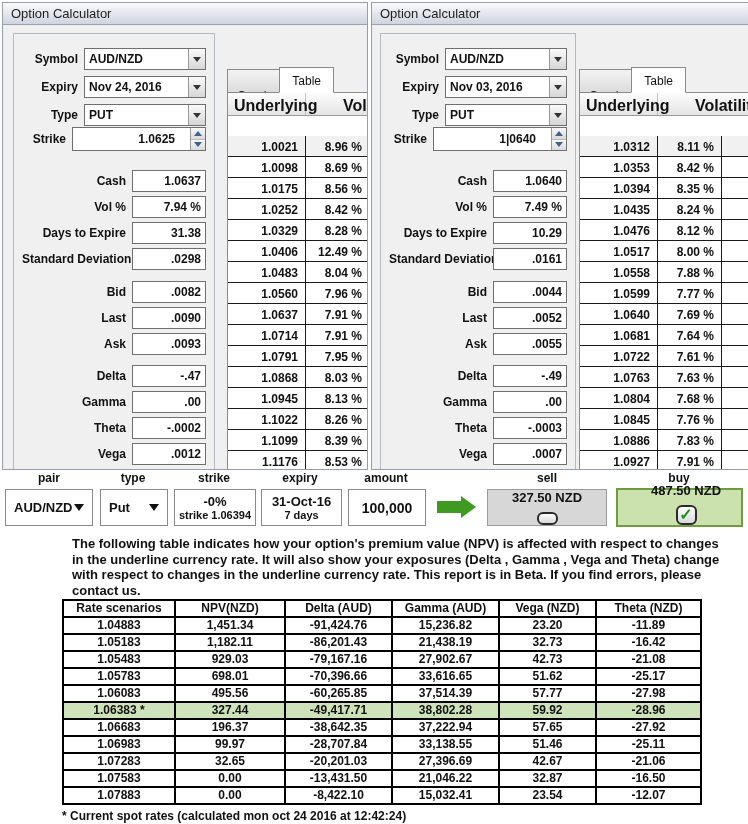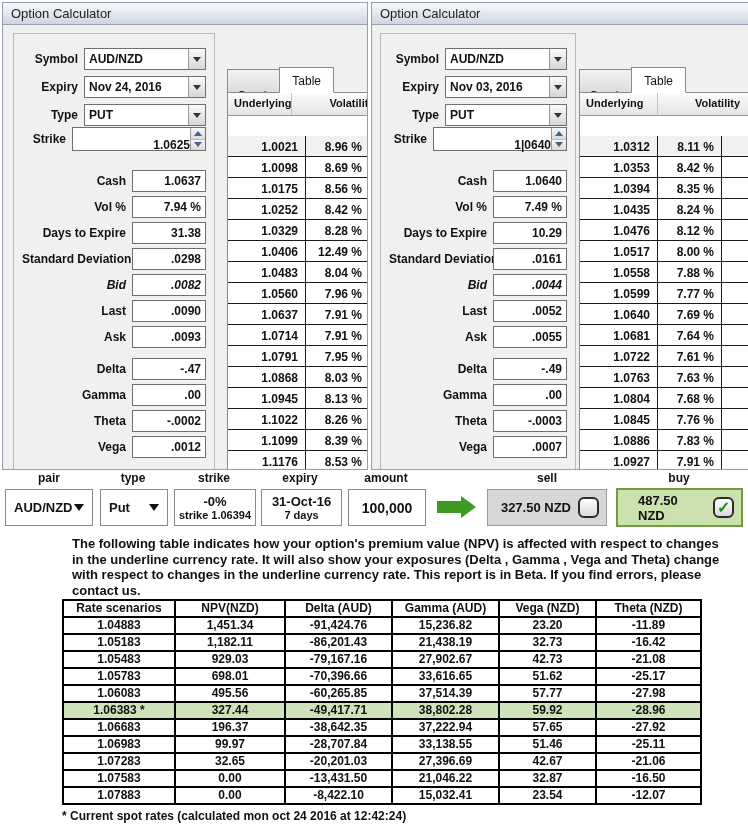--- a/index.html
+++ b/index.html
@@ -13,34 +13,34 @@
   .win1 { left:2px;  width:366px; }
   .win2 { left:371px; width:390px; }
   .titlebar { height:22px; background:linear-gradient(#f8f9fb,#cfd4df);
               border-bottom:1px solid #9aa1af; font-size:13px; color:#222;
               padding:3px 8px; }
   .win-form { position:absolute; left:10px; top:30px; width:202px; height:500px;
               border:1px solid #b4b8bf; background:#f0f0f0; padding-top:14px; }
   .win2 .win-form { left:8px; width:196px; }
   .frow { display:flex; align-items:center; height:22px; margin:0 8px; }
   .mt6{margin-top:6px;} .mt2{margin-top:2px;} .mt22{margin-top:20px;}
-  .mt4{margin-top:4px;} .mt15{margin-top:4px;font-style:italic;} .mt10{margin-top:10px;}
+  .mt4{margin-top:4px;} .mt15{margin-top:11px;} .mt10{margin-top:10px;}
   .lbl { flex:1; text-align:right; padding-right:6px; font-size:12px; font-weight:bold;
          white-space:nowrap; overflow:hidden; }
   .box { width:74px; height:22px; background:#fff; border:1px solid #6f6f6f;
          font-size:12px; font-weight:bold; text-align:right; padding:3px 4px; }
   .combo { width:122px; height:22px; display:flex; border:1px solid #6f6f6f; background:#fff; }
   .combo .val { flex:1; font-size:12px; font-weight:bold; padding:3px 4px;
                 white-space:nowrap; overflow:hidden; }
   .combo .btn { width:17px; background:linear-gradient(#fafafa,#d6d6d6);
                 border-left:1px solid #9a9a9a; display:flex; align-items:center; justify-content:center; }
   .chev { width:0; height:0; border-left:4px solid transparent; border-right:4px solid transparent;
           border-top:5px solid #333; }
   .spin { width:134px; height:24px; display:flex; border:1px solid #6f6f6f; background:#fff; }
-  .spin .val { flex:1; font-size:12px; font-weight:bold; text-align:right; padding:4px 0;margin-top:6px; }
+  .spin .val { flex:1; font-size:12px; font-weight:bold; text-align:right; padding:4px 15px; }
   .spin .btns { width:15px; display:flex; flex-direction:column; border-left:1px solid #9a9a9a; }
   .sb { flex:1; background:linear-gradient(#f7f7f7,#dadada); display:flex;
         align-items:center; justify-content:center; }
   .sb.up { border-bottom:1px solid #bbb; }
   .tri-up { width:0;height:0;border-left:4px solid transparent;border-right:4px solid transparent;
             border-bottom:5px solid #40618c; }
   .tri-dn { width:0;height:0;border-left:4px solid transparent;border-right:4px solid transparent;
             border-top:5px solid #40618c; }
 
   .tabs { position:absolute; left:224px; top:64px; display:flex; align-items:flex-end; height:26px; }
@@ -48,21 +48,21 @@
   .tab { font-size:12px; padding:19px 9px 3px; border:1px solid #8a8a8a;
          background:linear-gradient(#f3f3f3,#dcdcdc); height:21px; }
   .tab.active { background:#fff; height:26px; padding:6px 12px 3px; margin-left:-1px;
                 position:relative; z-index:2; border-bottom:1px solid #fff; }
 
   .vtable { position:absolute; left:224px; top:89px; width:144px; height:382px;
             border:1px solid #8a8a8a; background:#fff; overflow:hidden; }
   .win2 .vtable { left:207px; width:176px; }
   .vhead { display:flex; background:linear-gradient(#fcfcfc,#e4e4e4);
            border-bottom:1px solid #9a9a9a; height:23px; font-weight:bold; }
-  .vhead .hc { font-size:11px; padding:4px 0 0 6px; }
+  .vhead .hc { font-size:16px; padding:4px 0 0 6px; }
   .vhead .hu { width:78px; border-right:1px solid #c3c3c3; }
   .vhead .hv { width:64px;margin-left:31px; }
   .trow { display:flex; border-bottom:1px solid #1a1a1a; height:21px; background:#fff; }
   .trow:first-of-type { background:#f1f1f1;margin-top:20px; }
   .tcell { font-size:12px; font-weight:bold; text-align:right; padding:4px 7px 0 0; }
   .tcell.u { width:78px; border-right:1px solid #1a1a1a; }
   .tcell.v { width:64px; border-right:1px solid #1a1a1a; }
 
   
   .tk-label { position:absolute; top:471px; transform:translateX(-50%);
@@ -77,21 +77,21 @@
              text-align:center; font-weight:bold; }
   .tk-info .l1 { font-size:13px; } .tk-info .l2 { font-size:11px; }
   .tk-amount { display:flex; align-items:center; justify-content:center;
                font-size:14px; font-weight:bold; }
   .tk-arrow { position:absolute; left:437px; top:496px; display:flex; align-items:center; }
   .tk-arrow .tail { width:24px; height:12px; background:var(--accent-green,#3e9a20); }
   .tk-arrow .head { width:0; height:0; border-top:11px solid transparent;
                     border-bottom:11px solid transparent;
                     border-left:15px solid var(--accent-green,#3e9a20); }
   .tk-side { display:flex; align-items:center; justify-content:flex-end;
-             gap:7px; padding:0 7px; font-size:13px; font-weight:bold; }
+             gap:7px; padding:0 7px; font-size:13px; font-weight:bold;flex-direction:column; }
   .tk-sell { background:var(--sell-bg,#d7d7d7); }
   .tk-buy  { background:var(--buy-bg,#cbe1ae); border:2px solid var(--buy-border,#6f9c3f);padding-left:20px; }
   .cbx { width:21px; height:21px; border:2px solid #2b2b2b; border-radius:6px;
          background:linear-gradient(#ffffff,#d9d9d9); display:flex;
          align-items:center; justify-content:center; }
   .cbx .ck { color:var(--check-green,#1e8f1e); font-size:16px; font-weight:bold; line-height:1; }
 
   
   .desc { position:absolute; left:72px; top:536px; width:648px;
           font-size:13px; font-weight:bold; line-height:15.6px; }

